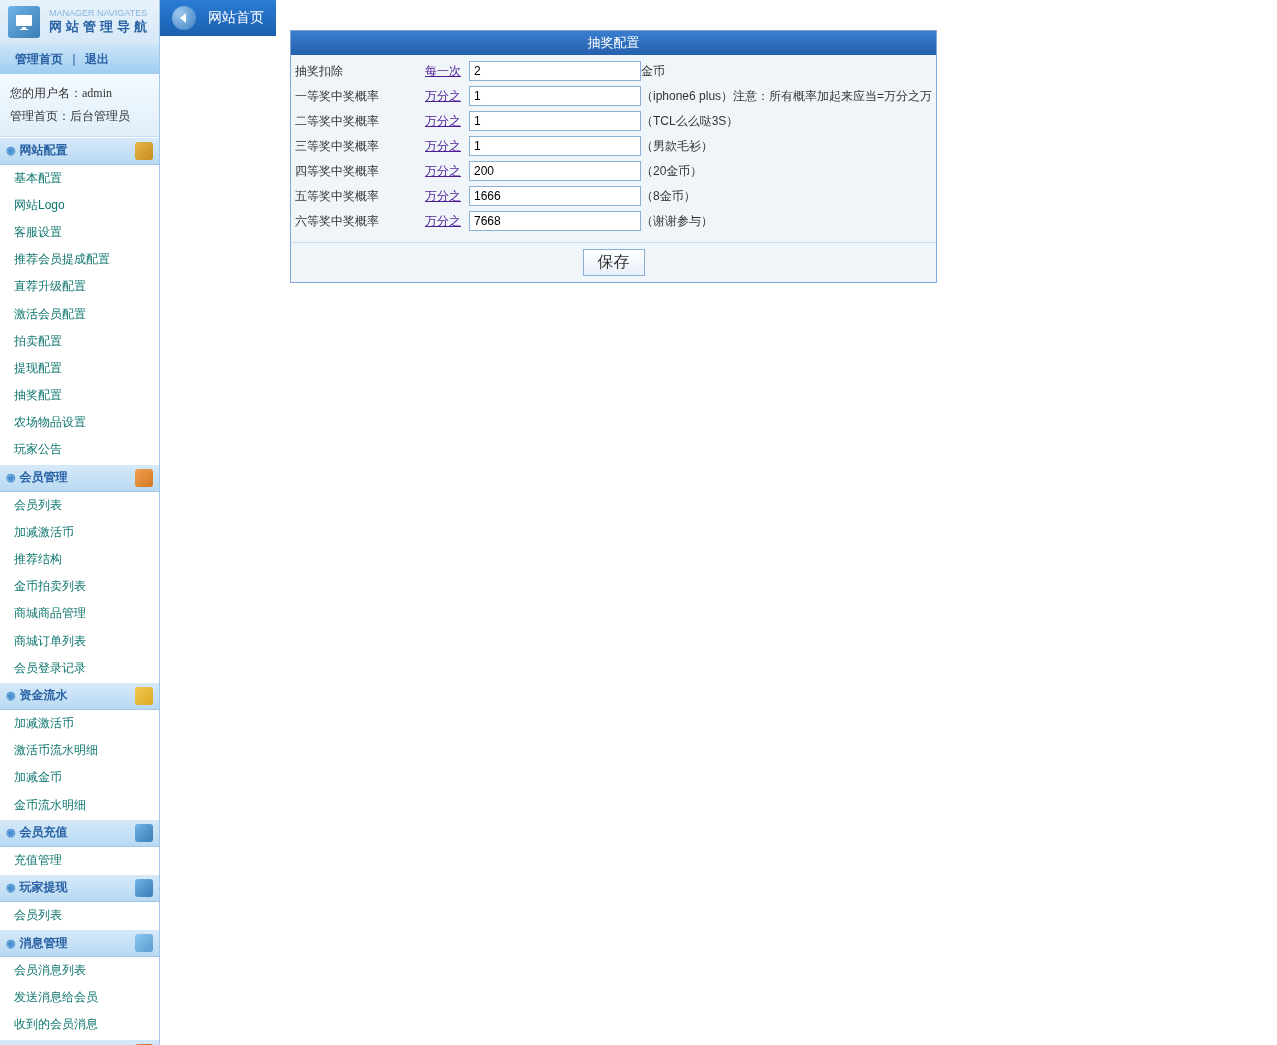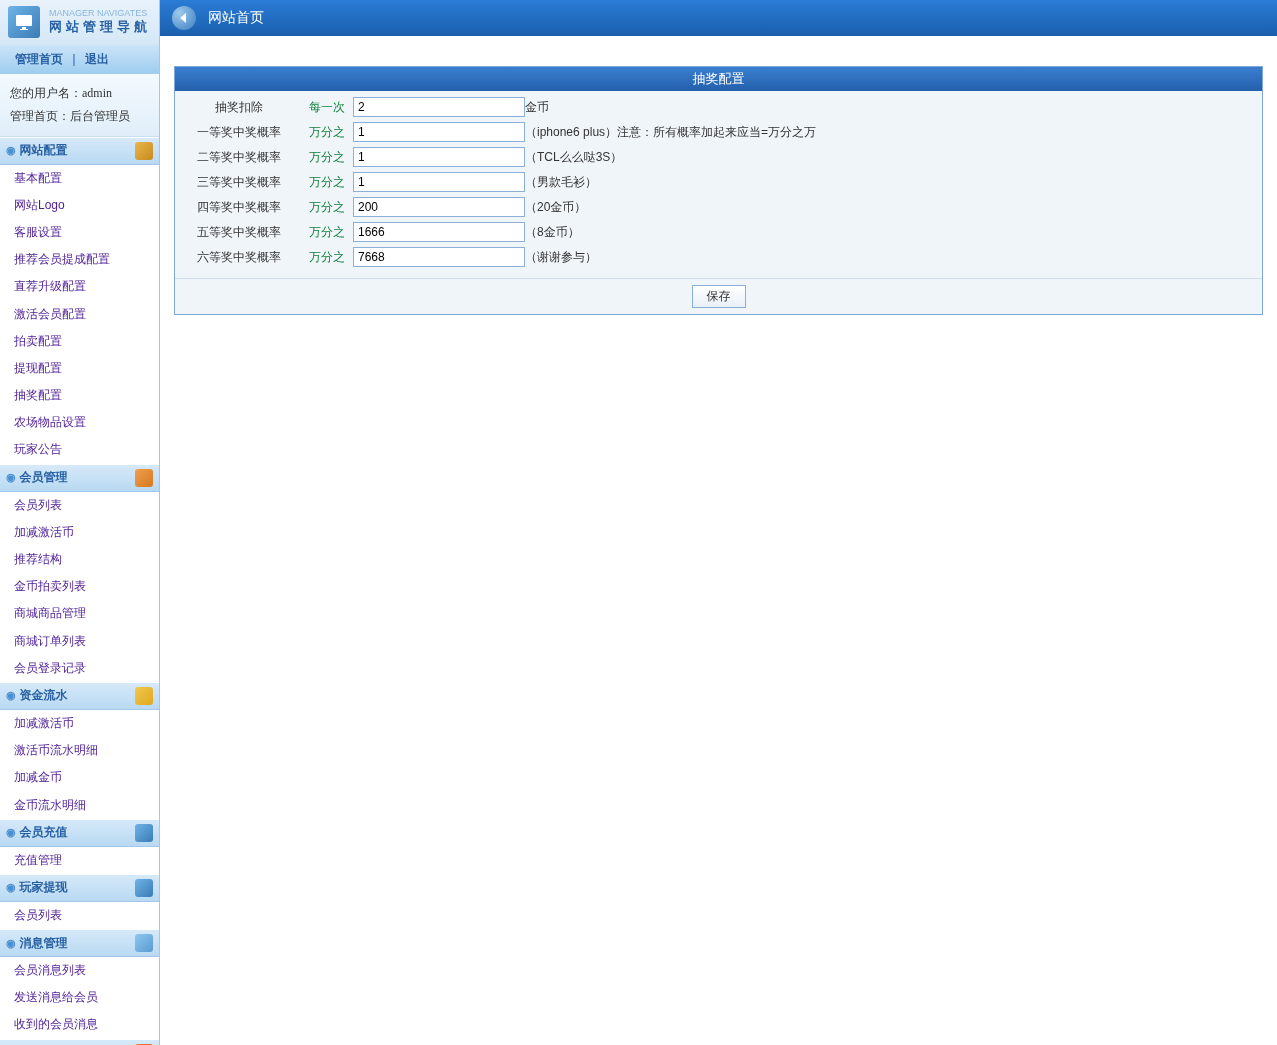--- a/index.html
+++ b/index.html
@@ -18,43 +18,43 @@
     .topbar-links span { cursor: pointer; }
     .topbar-sep { color: #5a8bc2; margin: 0 6px; }
     
     .user-box { background: linear-gradient(to bottom, #f4faff, #e0eef9); padding: 8px 10px; border-bottom: 1px solid #c7dff3; line-height: 1.9; color: #333; font-family: Liberation Serif, serif; }
     
     .nav-section-header { background: linear-gradient(to bottom, #d6e9f9, #b8d9f2); padding: 4px 6px; display: flex; align-items: center; gap: 4px; color: #2760a3; font-weight: bold; border-top: 1px solid #fff; border-bottom: 1px solid #a3c7e8; }
     .nav-section-header .bullet { color: #4a8fd2; font-size: 11px; }
     .nav-section-header .nav-icon { margin-left: auto; width: 18px; height: 18px; }
     
     .nav-items { background: #fff; }
-    .nav-item { padding: 4px 14px; color: #4c1d95; cursor: pointer; line-height: 1.6; }
-    
-    
-    .main { flex: 1; display: flex; flex-direction: column; }
+    .nav-item { padding: 4px 14px; color: #0f766e; cursor: pointer; line-height: 1.6; }
+    
+    
+    .main { flex: 1; display: flex; flex-direction: row; }
     .main-header { background: linear-gradient(to bottom, #2a7cd6, #1a5fad); color: #fff; padding: 0 12px; height: 36px; display: flex; align-items: center; gap: 12px; }
     .back-circle { width: 24px; height: 24px; border-radius: 50%; background: radial-gradient(circle at 30% 30%, #9ec9ec, #3b7ec2); display: flex; align-items: center; justify-content: center; cursor: pointer; }
     .back-circle::before { content: ""; width: 0; height: 0; border-top: 5px solid transparent; border-bottom: 5px solid transparent; border-right: 6px solid #fff; margin-right: 2px; }
     .main-title { font-size: 14px; }
     
     .main-body { padding: 30px 14px; }
     
     .panel { border: 1px solid #7fa8d9; }
     .panel-title { background: linear-gradient(to bottom, #3a7ed0, #2460ab); color: #fff; text-align: center; padding: 3px 0; font-size: 13px; font-weight: normal; }
     .panel-body { background: #f0f5fa; padding: 6px 4px; }
     
     .form-row { display: flex; align-items: center; margin-bottom: 5px; font-size: 12px; }
-    .form-label { width: 130px; text-align: center; padding-right: 10px; color: #333; }
-    .form-prefix { width: 44px; color: #15803d; }
+    .form-label { width: 130px; text-align: left; padding-right: 10px; color: #333; }
+    .form-prefix { width: 44px; color: #4c1d95; text-decoration: underline; }
     .form-input { width: 172px; border: 1px solid #8ab0d6; padding: 2px 4px; font-size: 12px; height: 20px; background: #fff; }
     .form-suffix { margin-left: 0; color: #333; }
     
     .panel-footer { text-align: center; padding: 6px 0; background: #f0f5fa; border-top: 1px solid #cdddef; }
-    .btn-save { padding: 2px 14px; border: 1px solid #8ab0d6; background: linear-gradient(to bottom, #fff, #e8f0f8); cursor: pointer; font-size: 12px; color: #333; }
+    .btn-save { padding: 2px 14px; border: 1px solid #8ab0d6; background: linear-gradient(to bottom, #fff, #e8f0f8); cursor: pointer; font-size: 16px; color: #333; }
     
     
     .ic-wrench { background: linear-gradient(135deg, #e8b64a, #c78b1e); width: 18px; height: 18px; border-radius: 3px; }
     .ic-people { background: linear-gradient(135deg, #f0a050, #d47820); width: 18px; height: 18px; border-radius: 3px; }
     .ic-lock { background: linear-gradient(135deg, #f0c850, #e0a820); width: 18px; height: 18px; border-radius: 3px; }
     .ic-gear { background: linear-gradient(135deg, #6fb3e8, #3a7cb5); width: 18px; height: 18px; border-radius: 3px; }
     .ic-note { background: linear-gradient(135deg, #8cc8f0, #5a9bd0); width: 18px; height: 18px; border-radius: 3px; }
     .ic-house { background: linear-gradient(135deg, #e87a4a, #c55020); width: 18px; height: 18px; border-radius: 3px; }
   </style>
 </head>

